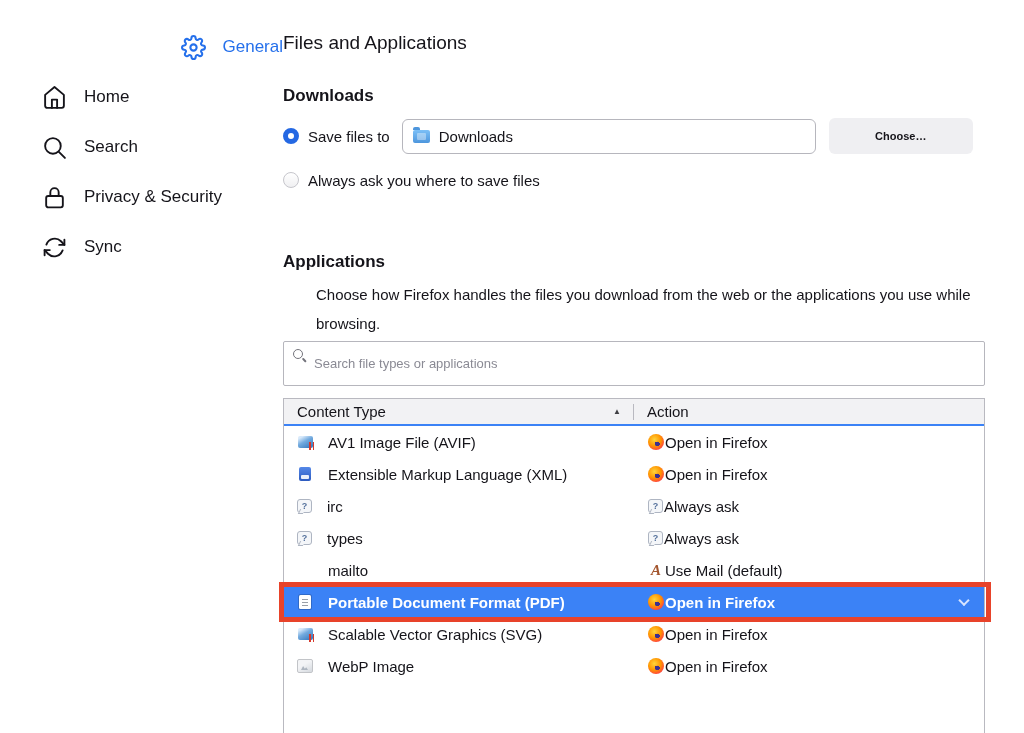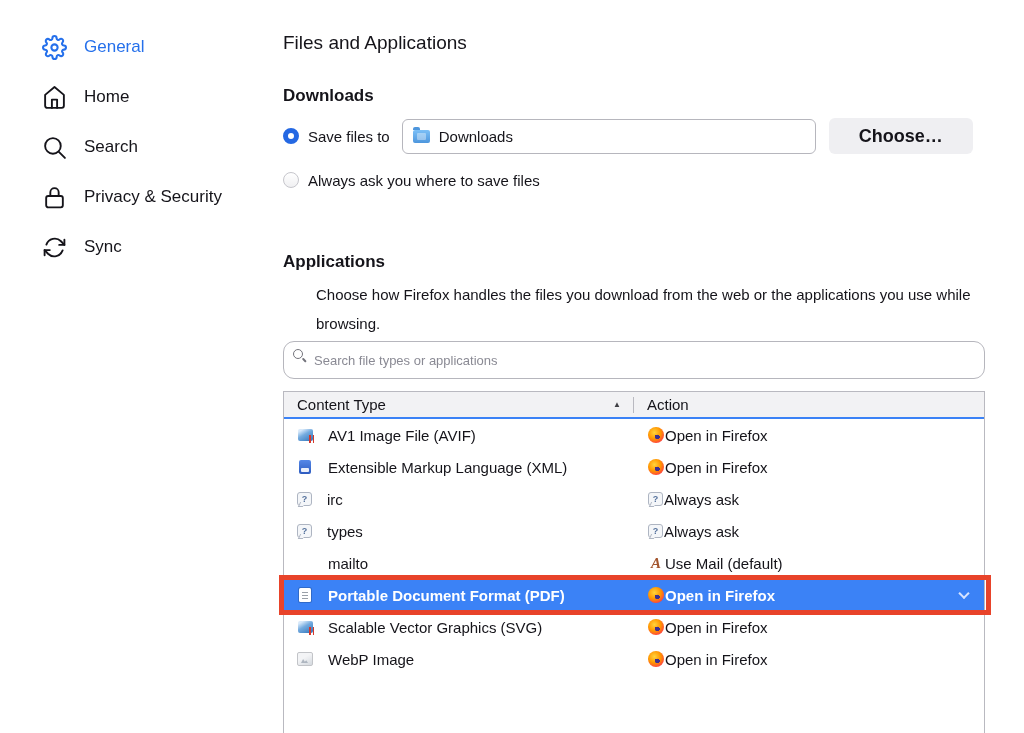--- a/index.html
+++ b/index.html
@@ -5,21 +5,21 @@
   * { box-sizing: border-box; margin: 0; padding: 0; }
   html, body { width: 1024px; height: 733px; background: #fff; overflow: hidden;
     font-family: "Liberation Sans", sans-serif; color: #15141a; }
   .page { display: flex; width: 1024px; height: 733px; }
 
   
   .sidebar { width: 283px; flex: none; padding-top: 22px; }
   .side-item { height: 50px; display: flex; align-items: center; gap: 17px;
     padding-left: 42px; font-size: 17px; cursor: default; }
   .side-item .sicon { width: 25px; height: 25px; display: inline-flex; flex: none; }
-  .side-item.selected { color: #2570eb; }
+  .side-item.selected { color: #2570eb; justify-content: flex-end; }
 
   
   .main { width: 702px; flex: none; }
   h1.page-title { margin-top: 30px; font-size: 19px; line-height: 26px; font-weight: 400; }
   h2.section-heading { font-size: 17px; line-height: 20px; font-weight: 700; }
   .downloads-heading { margin-top: 30px; }
   .apps-heading { margin-top: 62px; }
 
   .radio-row { display: flex; align-items: center; }
   .radio-row1 { margin-top: 12px; height: 36px; }
@@ -32,26 +32,26 @@
   .path-field { margin-left: 12px; width: 414px; height: 35px; border: 1px solid #b6b6bd;
     border-radius: 6px; background: #fff; display: flex; align-items: center;
     gap: 9px; padding-left: 10px; font-size: 15px; }
   .folder-icon { width: 17px; height: 13px; border-radius: 2px; position: relative;
     background: linear-gradient(#7cc0f7,#4d96dd); flex: none; margin-top: 1px; }
   .folder-icon::before { content:""; position: absolute; top: -3px; left: 0; width: 7px;
     height: 3px; background: #4d96dd; border-radius: 2px 2px 0 0; }
   .folder-icon::after { content:""; position: absolute; inset: 3px 4px; background:
     rgba(255,255,255,.38); border-radius: 1px; }
   .choose-btn { margin-left: 13px; width: 144px; height: 36px; border: none; border-radius: 6px;
-    background: #efeff2; font-family: inherit; font-size: 18px; font-weight: 700; color: #15141a; }
+    background: #efeff2; font-family: inherit; font-size: 11px; font-weight: 700; color: #15141a; }
 
   .apps-desc { margin-top: 8px; font-size: 15px; line-height: 29px; margin-left: 33px; }
 
   .search-wrap { margin-top: 3px; position: relative; }
-  .search-input { width: 702px; height: 38px; border: 1px solid #b6b6bd; border-radius: 11px;
+  .search-input { width: 702px; height: 45px; border: 1px solid #b6b6bd; border-radius: 2px;
     padding: 0 10px 0 30px; font-family: inherit; font-size: 13px; color: #404040; outline: none; }
   .search-input::placeholder { color: #8a8a94; }
   .mag-icon { position: absolute; left: 10px; top: 8px; width: 13px; height: 13px; }
   .mag-icon::before { content:""; position: absolute; left: 0; top: 0; width: 8px; height: 8px;
     border: 1.5px solid #74747c; border-radius: 50%; }
   .mag-icon::after { content:""; position: absolute; left: 8.5px; top: 9.5px; width: 4.5px;
     height: 1.6px; background: #74747c; transform: rotate(45deg); border-radius: 1px; }
 
   
   .apps-table { margin-top: 12px; height: 351px; border: 1px solid #b9b9c0; border-bottom: none;

